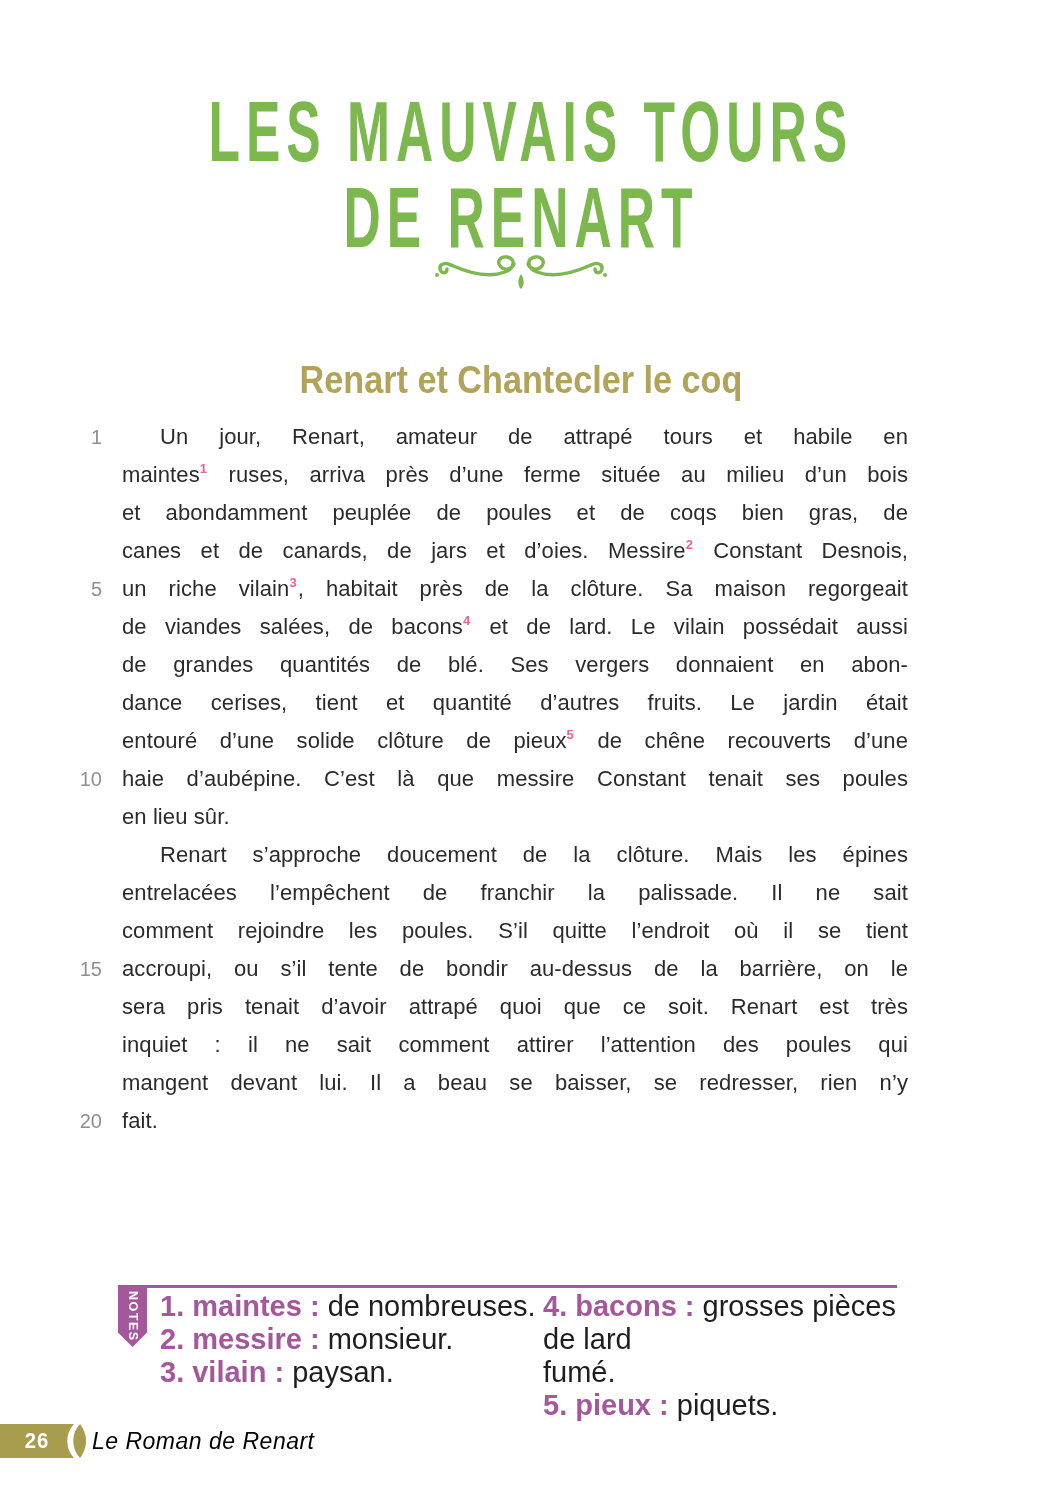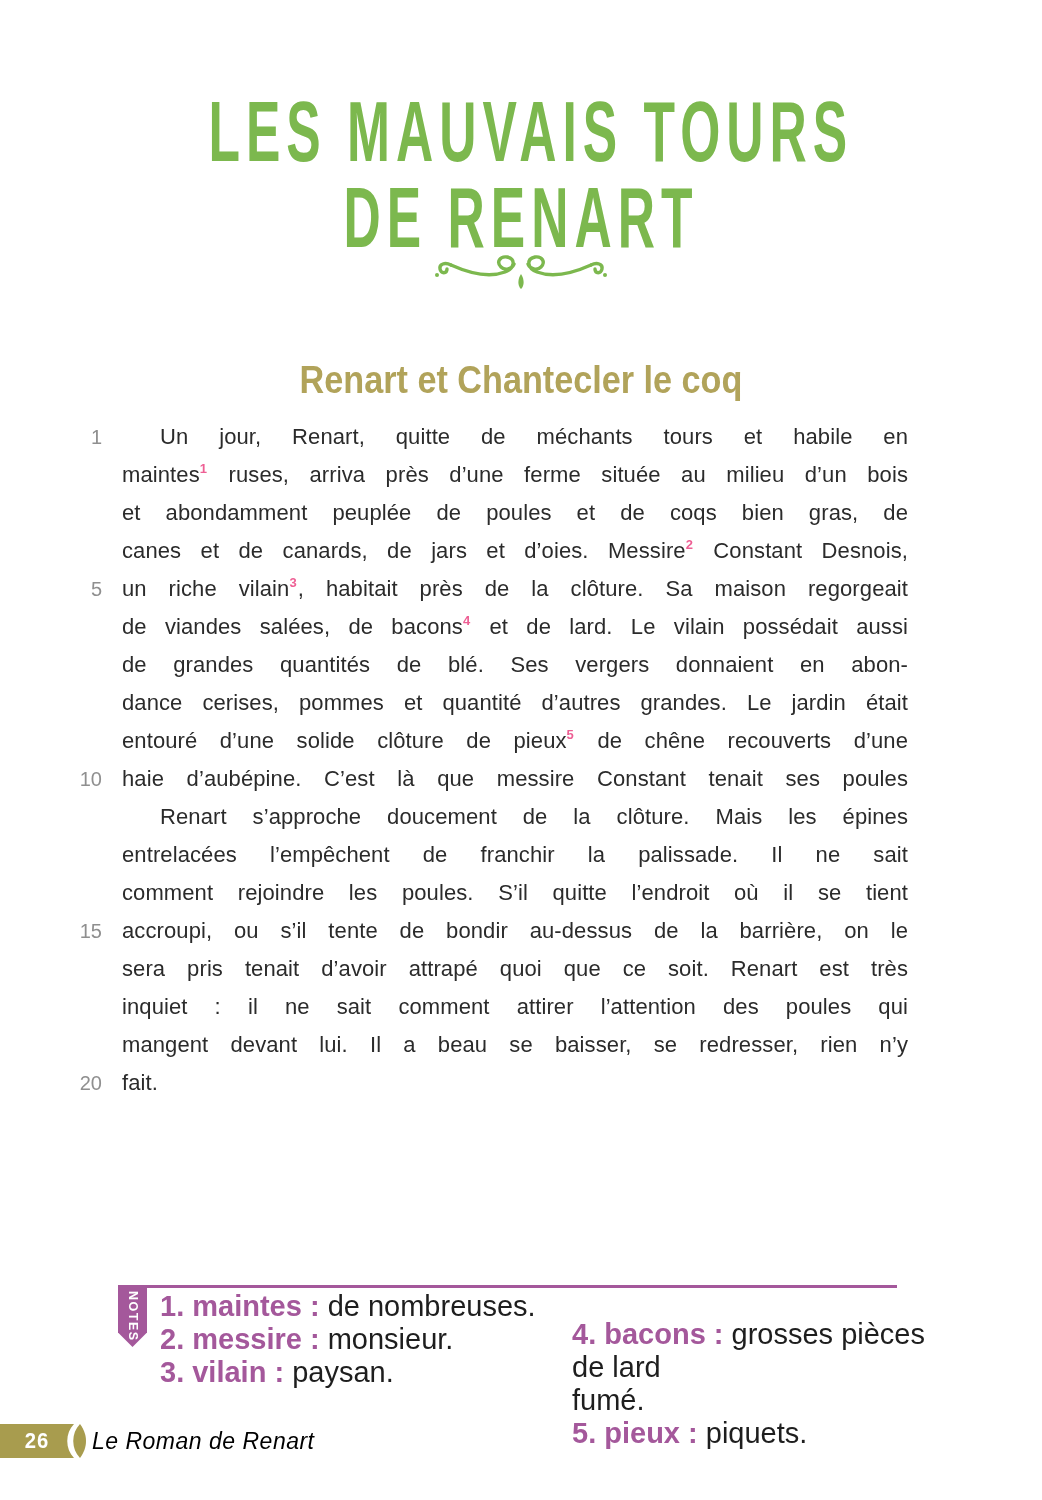--- a/index.html
+++ b/index.html
@@ -51,21 +51,21 @@
     background:var(--purple);
     clip-path:polygon(0 0,100% 0,100% 76%,50% 100%,0 76%);
     display:flex; justify-content:center;
   }
   .notes-tab span{
     writing-mode:vertical-rl; color:#fff; font-size:12.5px; font-weight:700;
     letter-spacing:1.5px; margin-top:4px;
   }
   .notes-col{position:absolute; top:1290px; font-size:29px; line-height:33px; color:#1e1e1e;}
   .notes-col.left{left:160px; width:380px;}
-  .notes-col.right{left:572px; width:370px;margin-top:28px;}
+  .notes-col.right{left:543px; width:370px;}
   .note-term{color:var(--purple); font-weight:700;}
   
   .footer-banner{position:absolute; left:0; top:1424px;}
   .footer-pagenum{
     position:absolute; left:0; top:1424px; width:74px; height:34px;
     display:flex; align-items:center; justify-content:center;
     color:#fff; font-weight:700; font-size:22px; letter-spacing:1px;
     transform:scaleX(0.92);
   }
   .footer-booktitle{
@@ -93,21 +93,21 @@
     <path d="M90 26 C86.5 31 86.5 38 90 41 C93.5 38 93.5 31 90 26 Z" fill="var(--green)"></path>
     <circle cx="6" cy="27" r="2" fill="var(--green)"></circle>
     <circle cx="174" cy="27" r="2" fill="var(--green)"></circle>
   </svg>
 
   <div class="section-title">Renart et Chantecler le coq</div>
 
   <div class="body-block">
       <div class="body-row">
         <div class="line-num">1</div>
-        <div class="line-text just indent">Un jour, Renart, quitte de méchants tours et habile en</div>
+        <div class="line-text just indent">Un jour, Renart, amateur de attrapé tours et habile en</div>
       </div>
       <div class="body-row">
         <div class="line-num"></div>
         <div class="line-text just">maintes<sup class="fn">1</sup> ruses, arriva près d’une ferme située au milieu d’un bois</div>
       </div>
       <div class="body-row">
         <div class="line-num"></div>
         <div class="line-text just">et abondamment peuplée de poules et de coqs bien gras, de</div>
       </div>
       <div class="body-row">
@@ -121,29 +121,33 @@
       <div class="body-row">
         <div class="line-num"></div>
         <div class="line-text just">de viandes salées, de bacons<sup class="fn">4</sup> et de lard. Le vilain possédait aussi</div>
       </div>
       <div class="body-row">
         <div class="line-num"></div>
         <div class="line-text just">de grandes quantités de blé. Ses vergers donnaient en abon-</div>
       </div>
       <div class="body-row">
         <div class="line-num"></div>
-        <div class="line-text just">dance cerises, pommes et quantité d’autres grandes. Le jardin était</div>
+        <div class="line-text just">dance cerises, tient et quantité d’autres fruits. Le jardin était</div>
       </div>
       <div class="body-row">
         <div class="line-num"></div>
         <div class="line-text just">entouré d’une solide clôture de pieux<sup class="fn">5</sup> de chêne recouverts d’une</div>
       </div>
       <div class="body-row">
         <div class="line-num">10</div>
         <div class="line-text just">haie d’aubépine. C’est là que messire Constant tenait ses poules</div>
+      </div>
+      <div class="body-row">
+        <div class="line-num"></div>
+        <div class="line-text">en lieu sûr.</div>
       </div>
       <div class="body-row">
         <div class="line-num"></div>
         <div class="line-text just indent">Renart s’approche doucement de la clôture. Mais les épines</div>
       </div>
       <div class="body-row">
         <div class="line-num"></div>
         <div class="line-text just">entrelacées l’empêchent de franchir la palissade. Il ne sait</div>
       </div>
       <div class="body-row">

